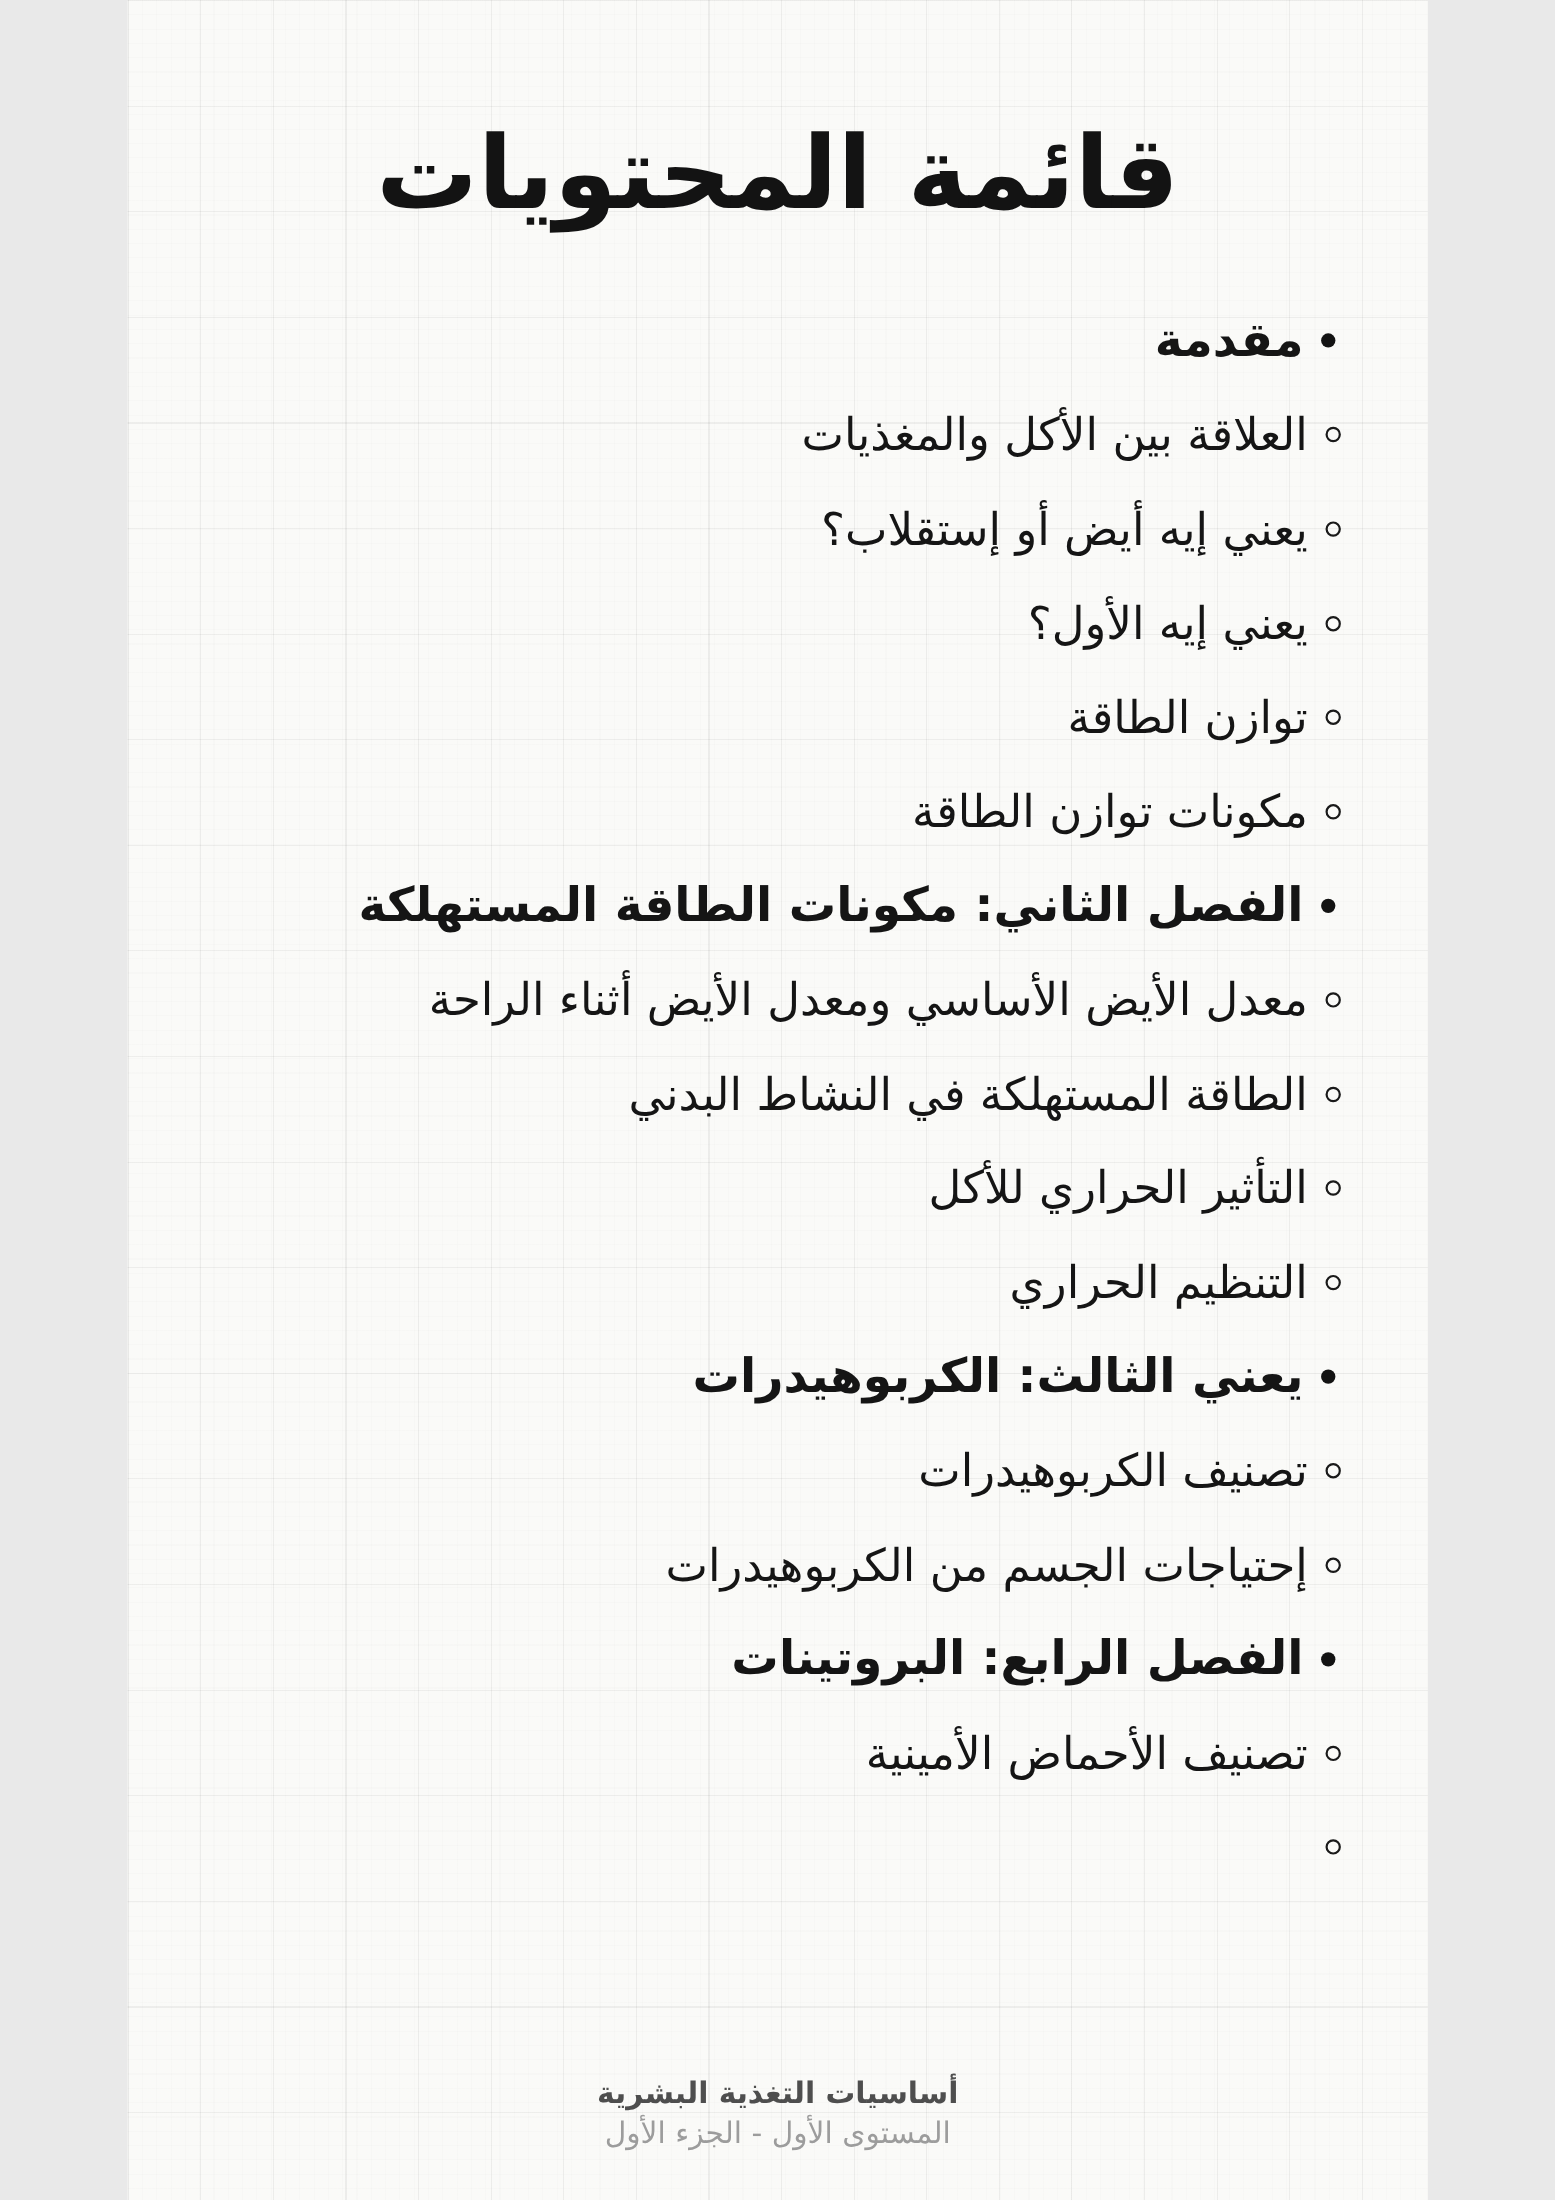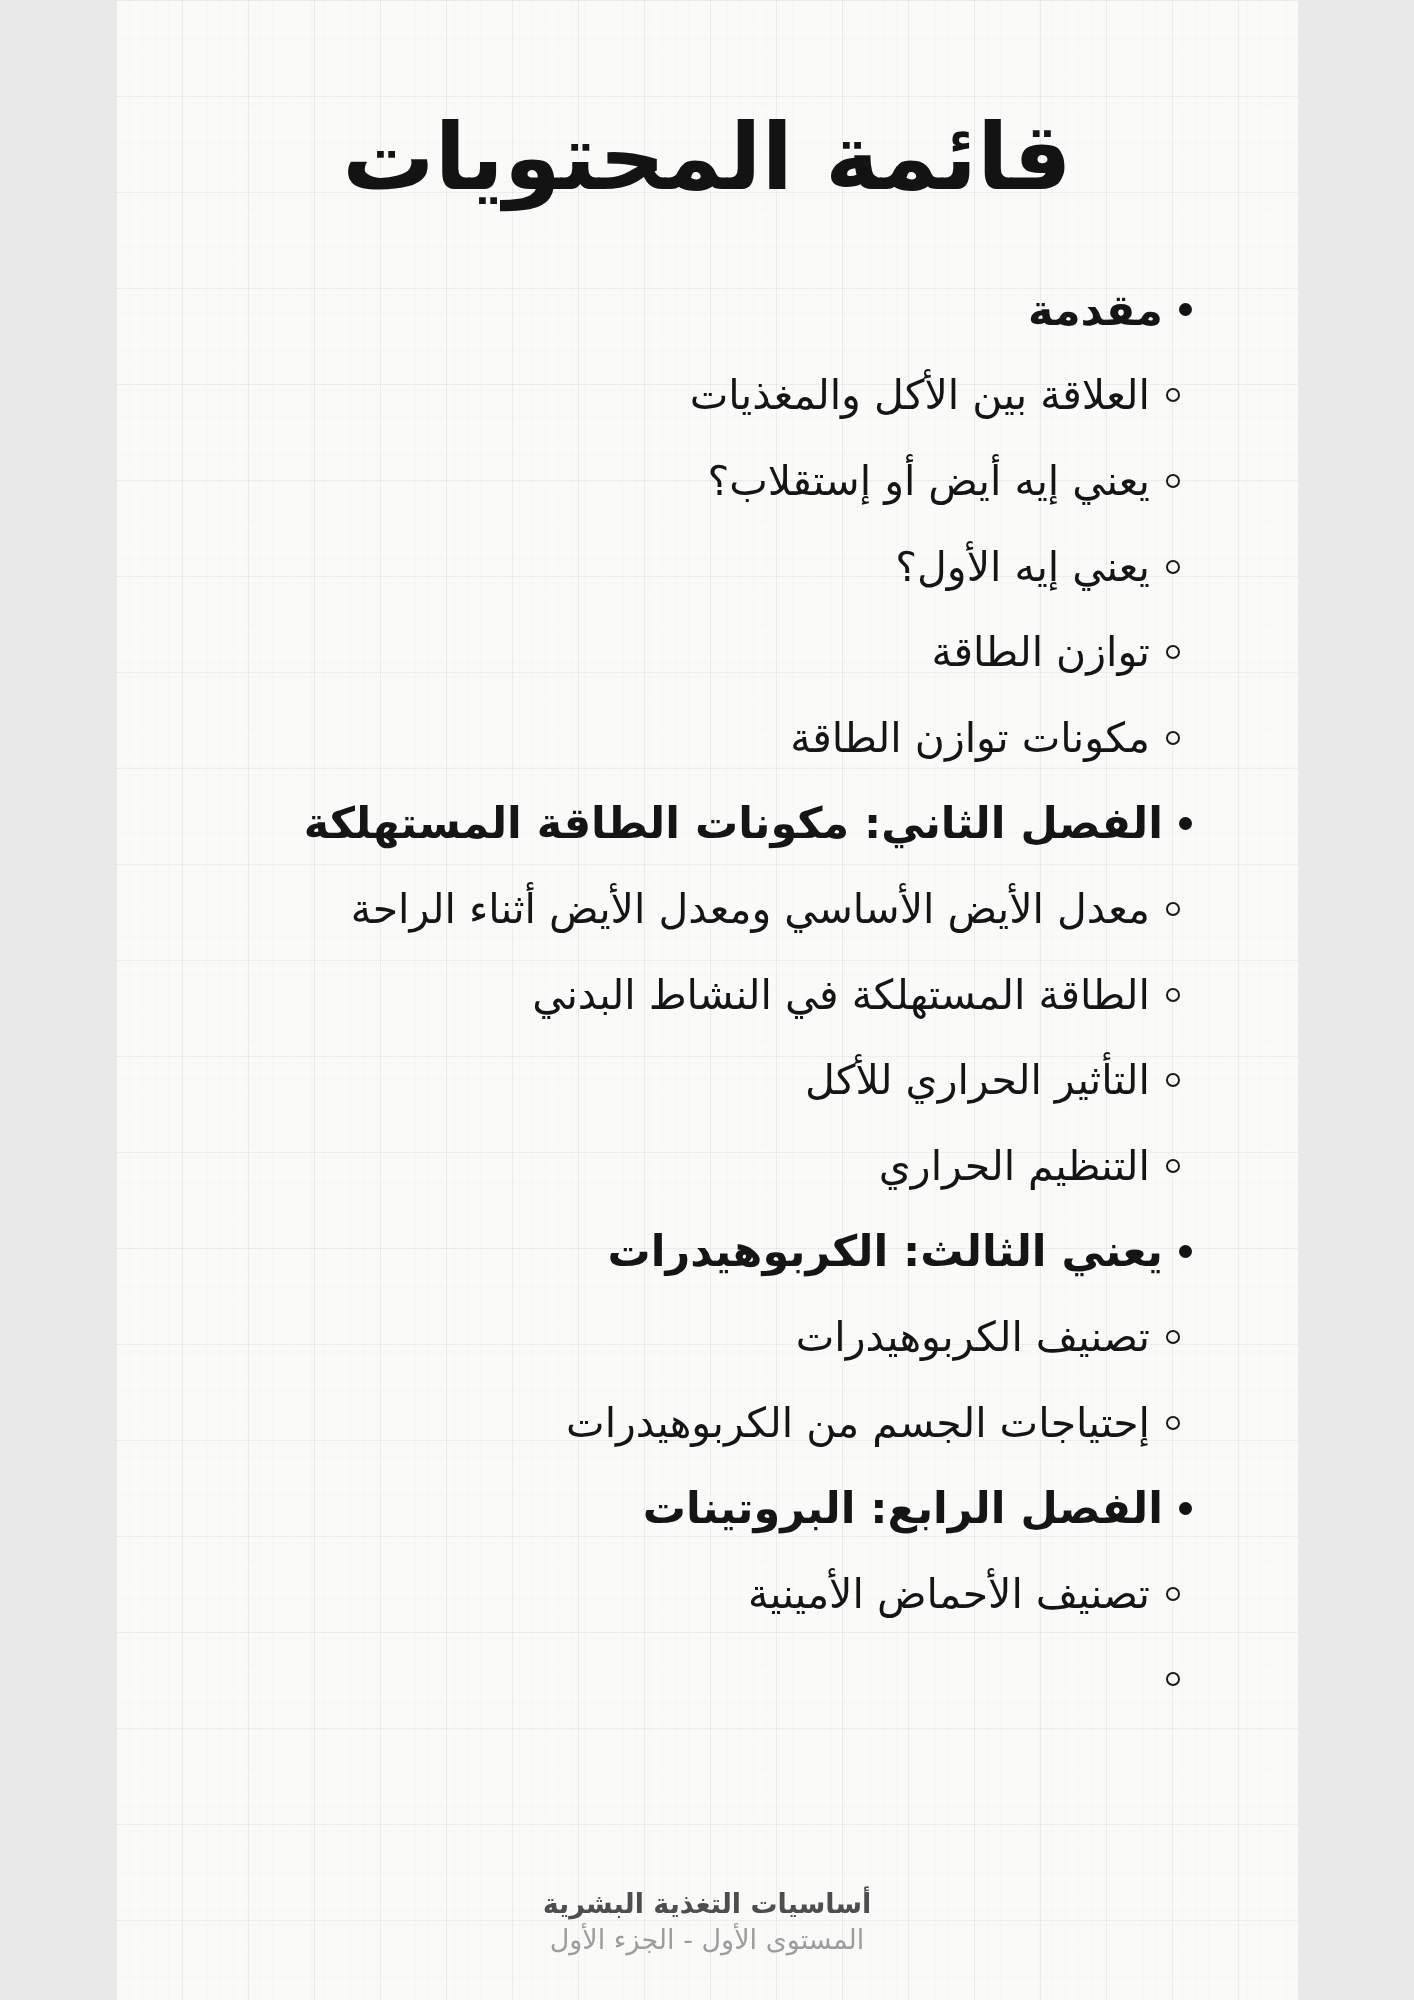--- a/index.html
+++ b/index.html
@@ -41,29 +41,29 @@
     height:85.6px;
     color:#151515;
   }
   .toc-row .marker{
     flex:0 0 auto;
     width:13px;height:13px;
     border-radius:50%;
     margin-left:16px;
   }
   .toc-row.level1{
-    padding-right:106px;
+    padding-right:84px;
     font-weight:bold;
     font-size:43px;
   }
   .toc-row.level1 .marker{
     background:#131313;
   }
   .toc-row.level2{
-    padding-right:118px;
+    padding-right:79px;
     font-weight:normal;
     font-size:41px;
   }
   .toc-row.level2 .marker{
     width:12px;height:12px;
     background:transparent;
     border:2.5px solid #1a1a1a;
     box-sizing:border-box;
     width:14px;height:14px;
   }

